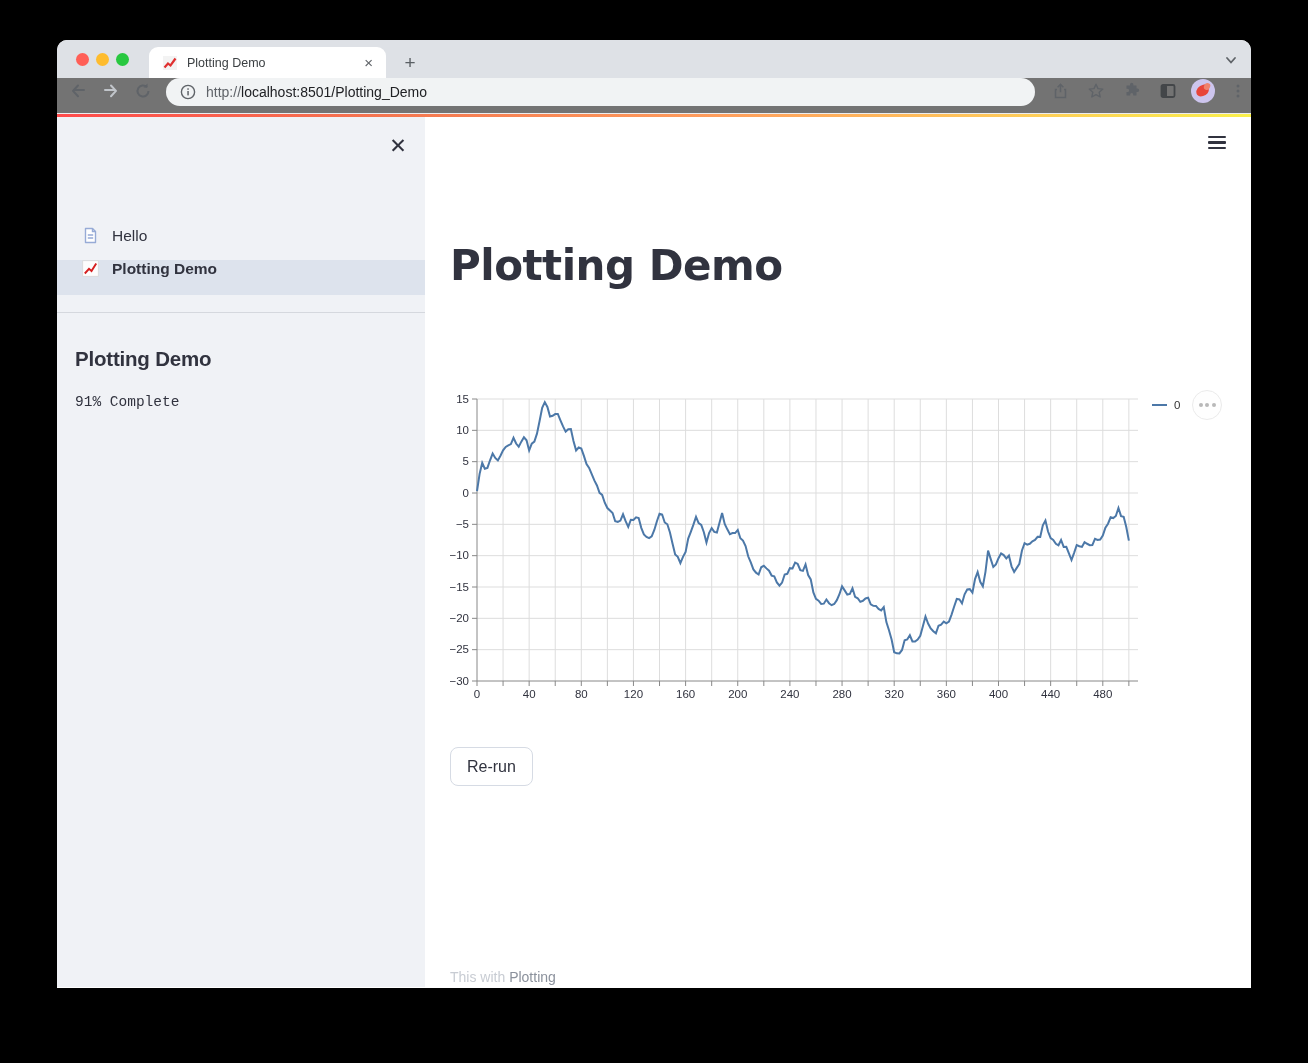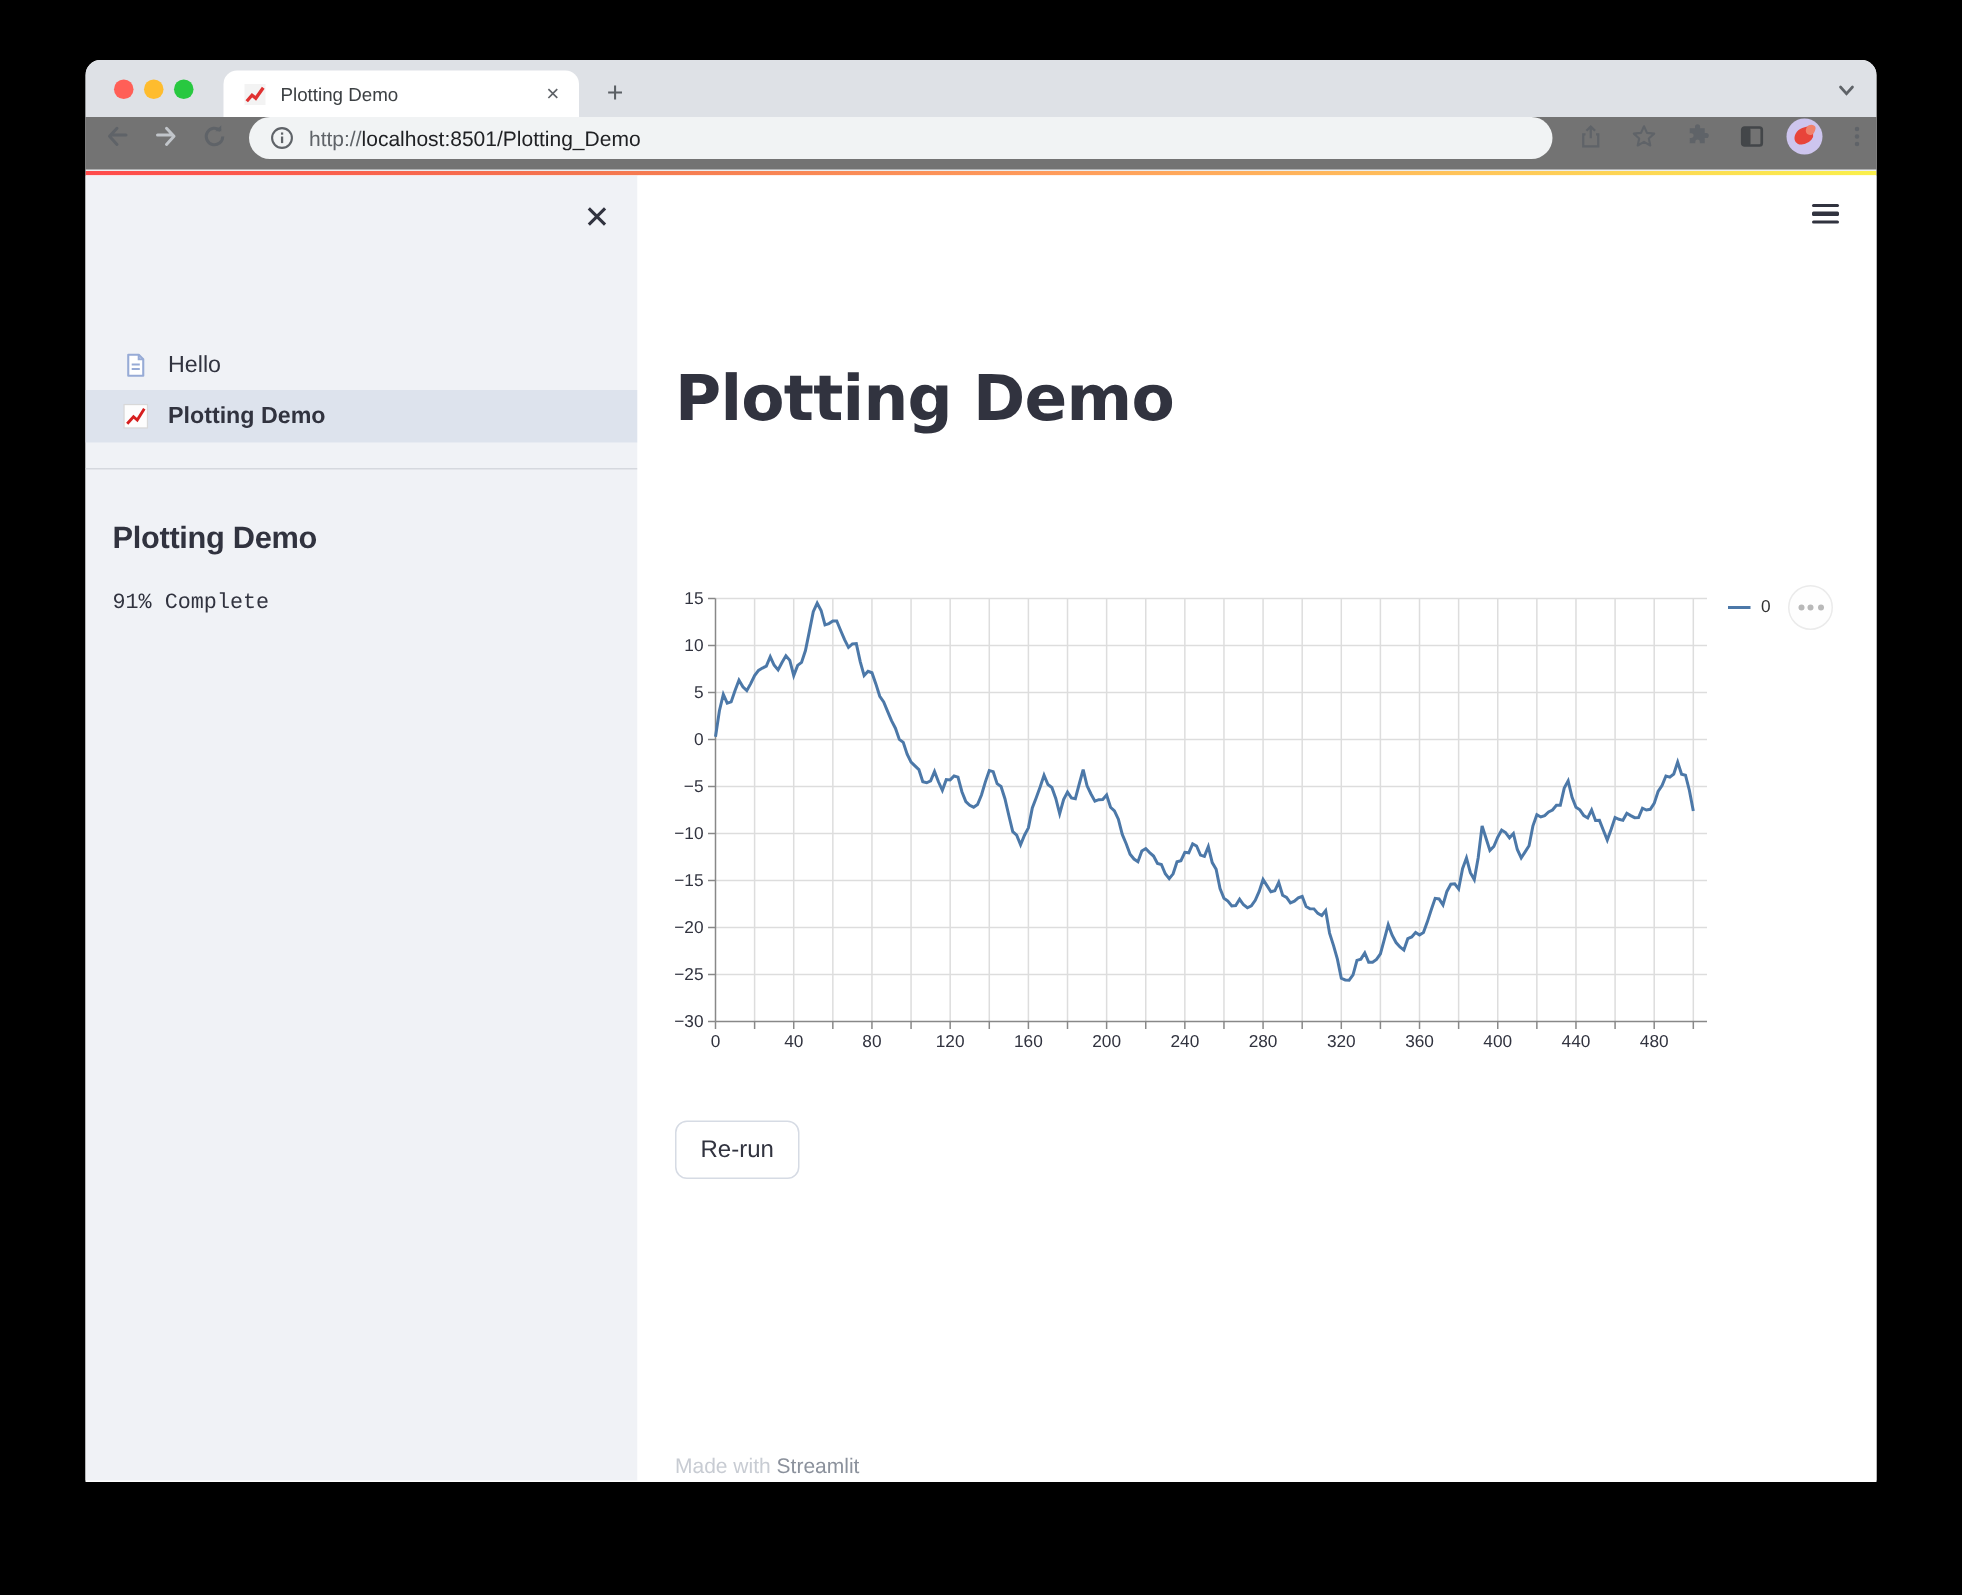--- a/index.html
+++ b/index.html
@@ -32,21 +32,21 @@
   .avatar b { position:absolute; left:13px; top:4px; width:6px; height:7px; background:#f0826d; border-radius:60% 40% 50% 50%; transform:rotate(20deg); display:block; }
 
   
   .decoration { height:3px; background:linear-gradient(90deg,#ff4b4b 0%,#f4764f 28%,#ff9d5c 55%,#ffc65a 78%,#faf04b 100%); }
 
   
   .page { display:flex; height:870px; background:#fff; }
   .sidebar { position:relative; width:368px; background:#f0f2f6; flex:0 0 auto; }
   .sb-close { position:absolute; top:19px; right:17px; width:20px; height:20px; color:#31333f; font-size:21px; line-height:20px; text-align:center; }
   .nav { position:absolute; top:110px; left:0; right:0; }
-  .nav-row { height:33px; display:flex; align-items:center; padding-left:25px; font-size:15.5px; color:#31333f; }
+  .nav-row { height:33px; display:flex; padding-left:25px; font-size:15.5px; color:#31333f; }
   .nav-row.selected { background:#dde3ed; height:35px; font-weight:bold; }
   .nav-ico { width:17px; height:17px; margin-right:13px; flex:0 0 auto; }
   .sb-divider { position:absolute; top:195px; left:0; right:0; height:1px; background:#d5d8de; }
   .sb-heading { position:absolute; top:230px; left:18px; font-size:20.5px; font-weight:bold; color:#31333f; letter-spacing:-0.2px; }
   .sb-progress { position:absolute; top:277px; left:18px; font-family:"Liberation Mono",monospace; font-size:14.5px; color:#31333f; }
 
   .main { position:relative; flex:1; background:#fff; }
   .hamburger { position:absolute; top:19px; right:25px; width:18px; height:13px; display:flex; flex-direction:column; justify-content:space-between; }
   .hamburger span { display:block; height:2.4px; background:#31333f; border-radius:1px; }
   .page-title { position:absolute; left:25px; top:124px; font-size:42px; font-weight:800; color:#31333f; letter-spacing:-0.5px; font-family:"DejaVu Sans","Liberation Sans",sans-serif; }
@@ -294,17 +294,17 @@
         </div>
         <div class="vega-actions">
             <i></i>
             <i></i>
             <i></i>
           </div>
       </div>
 
       <button class="rerun-btn">Re-run</button>
 
-      <div class="footer"><span>Made with </span><a href="#">Streamlit</a></div>
+      <div class="footer"><span>This with </span><a href="#">Plotting</a></div>
     </div>
 
   </div>
 </div>
 
 </body></html>

